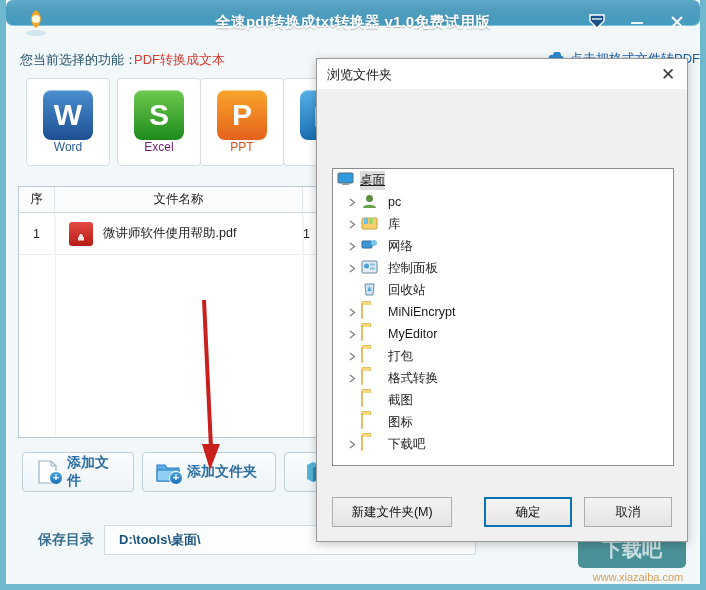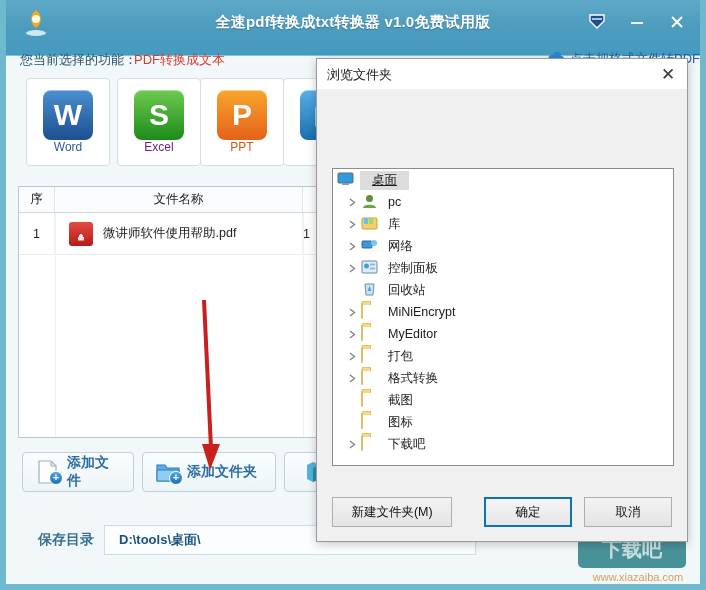--- a/index.html
+++ b/index.html
@@ -14,23 +14,24 @@
   
   .app-frame {
     position: absolute; left: 0; top: 0; width: 706px; height: 590px;
     background: #f2f7fa;
     border-left: 6px solid #6fb9cf;
     border-right: 6px solid #6fb9cf;
     border-bottom: 6px solid #6fb9cf;
   }
   
   .titlebar {
-    position: absolute; left: 0; top: 0; width: 694px; height: 56px;
+    position: absolute; left: 0; top: 0; width: 694px; height: 26px;
     background: linear-gradient(to bottom, #5fa9c8 0%, #4e9cbe 45%, #449bc0 100%);
     border-bottom: 1px solid #7fc4d8;
+    border-radius: 7px;
   }
   .title-logo {
     position: absolute; left: 14px; top: 6px; width: 32px; height: 32px;
   }
   .title-text {
     position: absolute; left: 0; top: 0; width: 694px; height: 44px;
     line-height: 44px; text-align: center;
     color: #ffffff; font-size: 15px; font-weight: bold;
     letter-spacing: .2px;
     text-shadow: 0 1px 1px rgba(0,0,0,.25);
@@ -161,21 +162,21 @@
   }
   .dlg-body { position: absolute; left: 0; top: 30px; width: 100%; bottom: 0; }
   .tree-box {
     position: absolute; left: 15px; top: 79px; width: 342px; height: 298px;
     background: #ffffff; border: 1px solid #8d8d8d; overflow: hidden;
   }
   .tree-row {
     display: flex; align-items: center; height: 22px; padding-left: 4px; font-size: 12.5px; color: #1b1b1b;
     cursor: pointer; white-space: nowrap;
   }
-  .tree-row.selected .tlabel { background: #dcdcdc; padding: 1px 12px; text-decoration: underline; }
+  .tree-row.selected .tlabel { background: #dcdcdc; padding: 1px 0; text-decoration: underline; }
   .twist { width: 18px; height: 18px; display: flex; align-items: center; justify-content: center; flex: none; }
   .twist svg { display: block; }
   .tico { width: 18px; height: 16px; margin-right: 5px; flex: none; position: relative; }
   .tlabel { padding: 1px 4px; }
   .folder-ico {
     width: 16px; height: 13px; background: linear-gradient(to bottom,#fde7a8,#f8d980);
     border: 1px solid #e0bf69; border-radius: 1px 2px 2px 2px; position: relative; margin-top: 2px;
   }
   .folder-ico::before{
     content:""; position:absolute; left:0; top:-3px; width:7px; height:3px;

